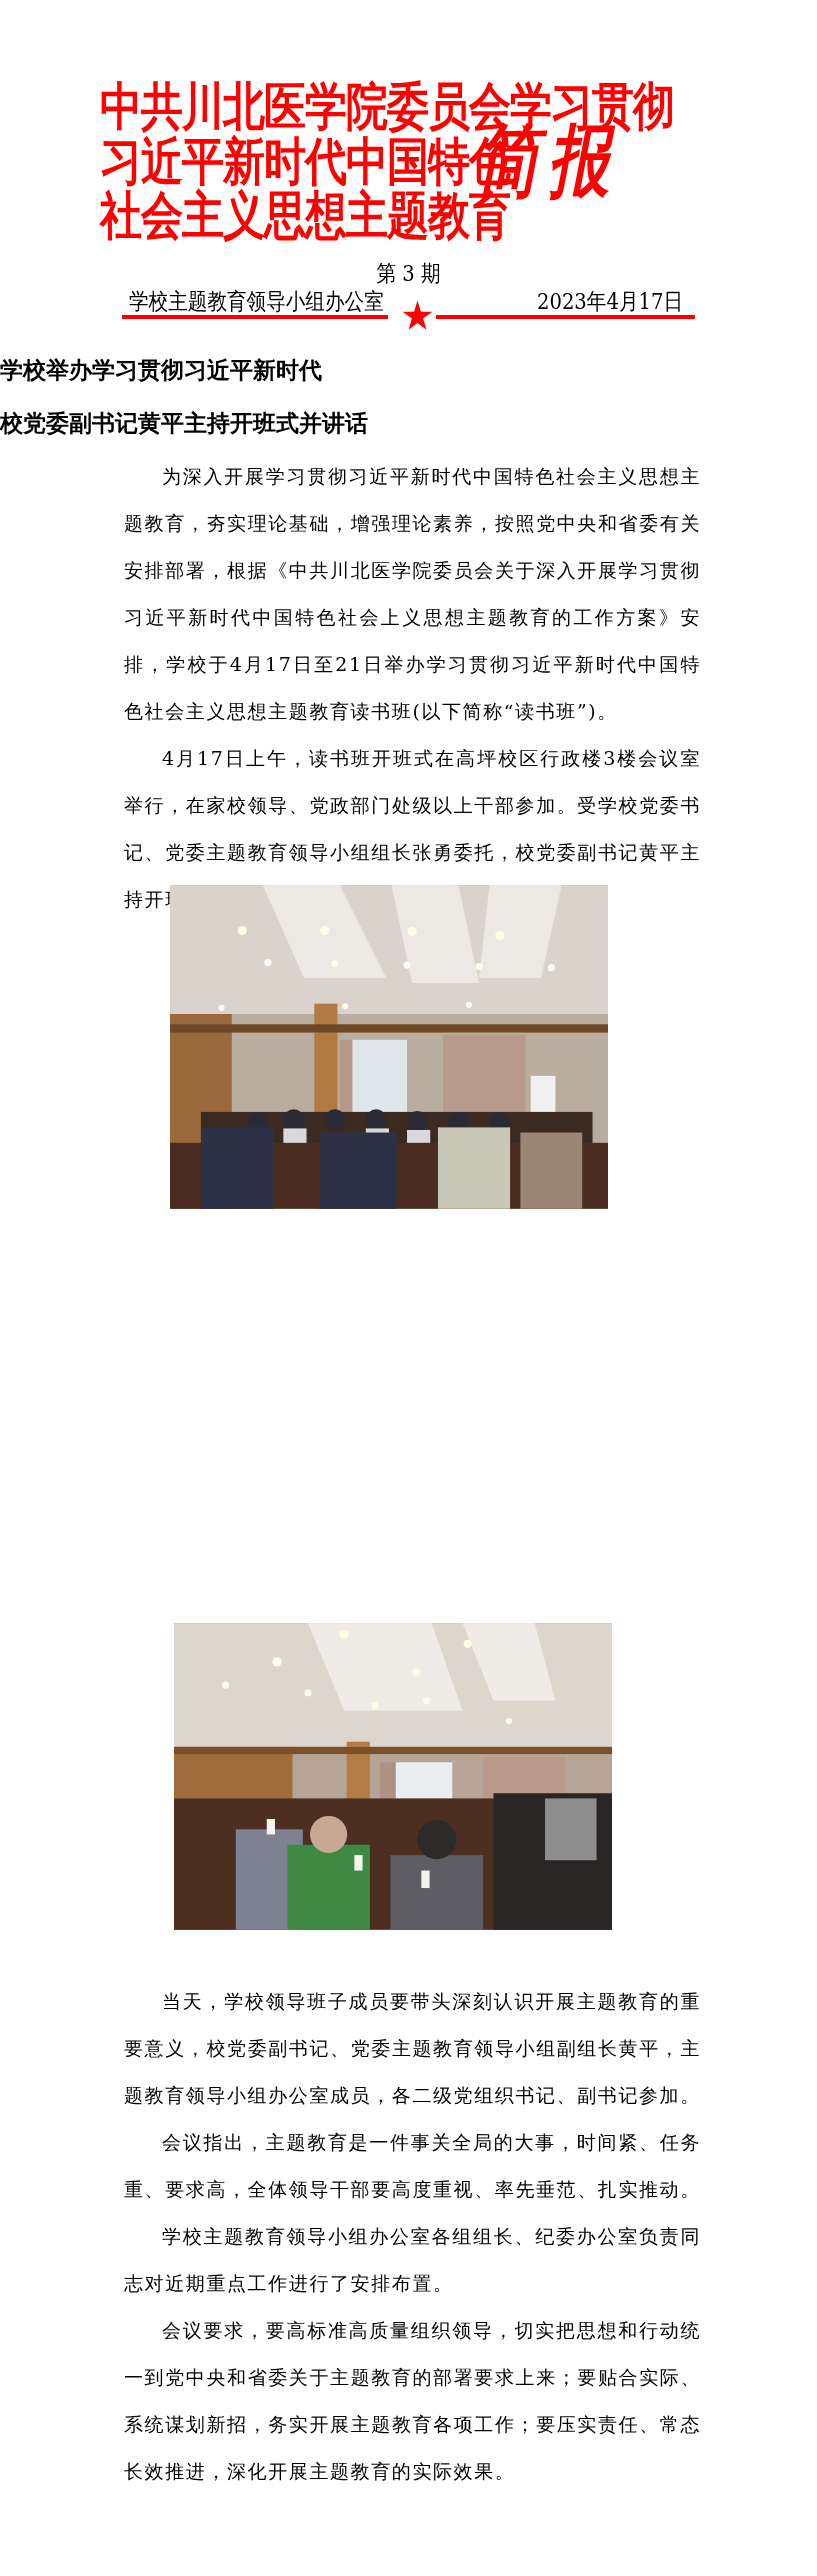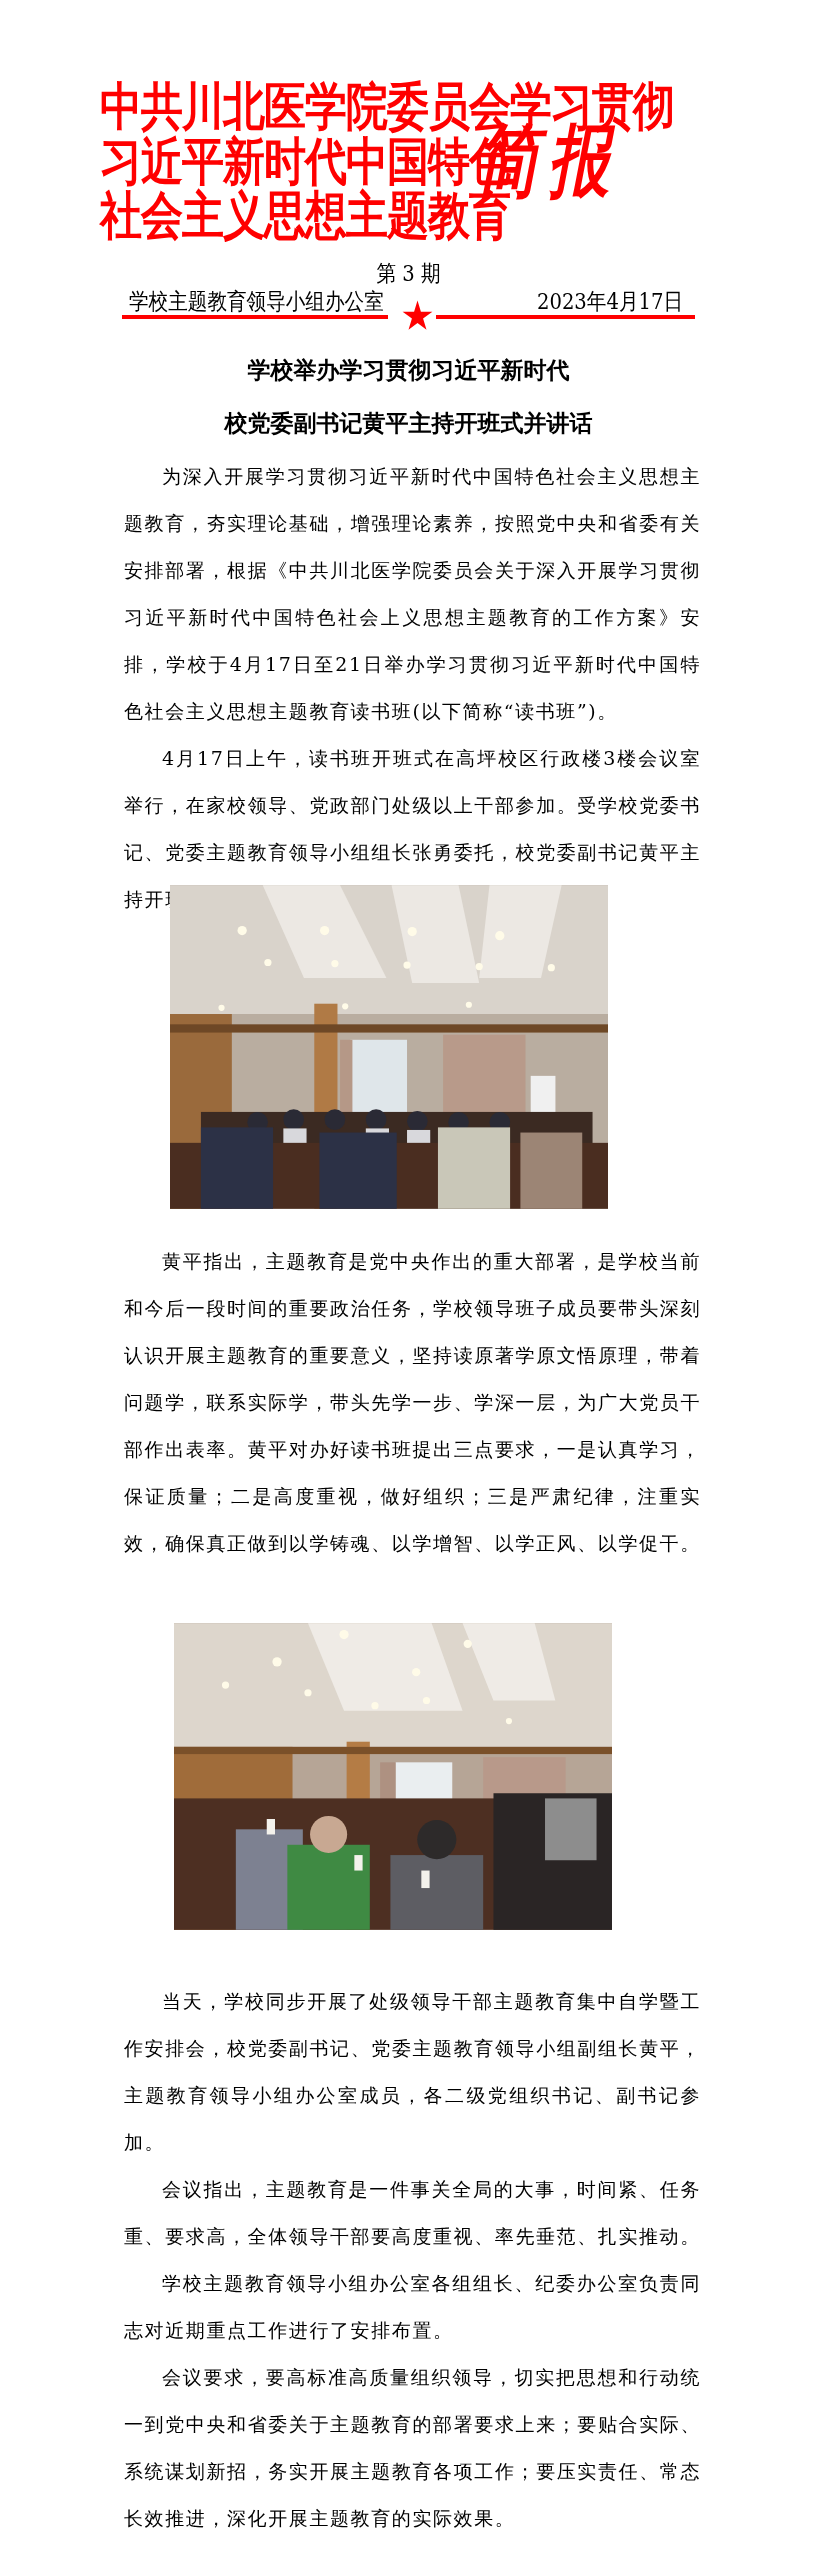--- a/index.html
+++ b/index.html
@@ -9,21 +9,21 @@
   .hdr-line { left:100px; color:#ff0000; font-family:"DejaVu Sans","Liberation Sans",sans-serif;
               font-weight:bold; font-size:42px; line-height:49px; letter-spacing:-1px;
               transform:scaleY(1.22); transform-origin:left top; white-space:nowrap; }
   .brief { left:479px; top:108px; color:#ff0000; font-family:"DejaVu Serif","Liberation Serif",serif;
            font-weight:bold; font-size:61px; letter-spacing:10.3px; transform:scaleY(1.3);
            transform-origin:left top; white-space:nowrap; font-style:italic; }
   .meta-row { left:129px; right:134px; top:286px; font-size:19.6px; display:flex;
               justify-content:space-between; transform:scaleY(1.15); transform-origin:left top; }
   .redline { height:3.6px; background:#ff0000; top:315px; }
   .star { top:300px; left:402px; width:31px; height:31px; }
-  .art-title { left:0; width:817px; text-align:center; font-family:"DejaVu Sans","Liberation Sans",sans-serif;
+  .art-title { left:0; width:817px; font-family:"DejaVu Sans","Liberation Sans",sans-serif;
                font-weight:bold; font-size:23px; white-space:nowrap; }
   .body-text { left:124px; width:577px; top:466px; font-size:19px; line-height:47px;
                letter-spacing:1.6px; text-align:justify; }
   .body-text p { margin:0; text-indent:2em; }
   .photo { overflow:hidden; }
 </style>
 </head>
 <body>
 
 <div class="abs hdr-line" style="top:76px;">中共川北医学院委员会学习贯彻</div>
@@ -99,21 +99,20 @@
       </g>
     <rect x="0" y="500" width="850" height="128" fill="#4a2d20"></rect>
     <rect x="60" y="470" width="140" height="158" fill="#2c3146"></rect>
     <rect x="290" y="480" width="150" height="148" fill="#2c3146"></rect>
     <rect x="520" y="470" width="140" height="158" fill="#c9c7b8"></rect>
     <rect x="680" y="480" width="120" height="148" fill="#9c8575"></rect>
   </svg>
 </div>
 
 <div class="abs body-text" style="top:1238px;">
-  <p>黄平指出，主题教育是党中央作出的重大部署，是学校当前和今后一段时间的重要政治任务，学校领导班子成员要带头深刻认识开展主题教育的重要意义，坚持读原著学原文悟原理，带着问题学，联系实际学，带头先学一步、学深一层，为广大党员干部作出表率。黄平对办好读书班提出三点要求，一是认真学习，保证质量；二是高度重视，做好组织；三是严肃纪律，注重实效，确保真正做到以学铸魂、以学增智、以学正风、以学促干。</p>
 </div>
 
 <div class="abs photo" style="left:174px;top:1623px;width:438px;height:307px;">
   <svg width="438" height="307" viewBox="0 0 850 595">
     <rect width="850" height="595" fill="#b6a596"></rect>
     <polygon points="0,0 850,0 850,240 0,240" fill="#ddd6cc"></polygon>
     <polygon points="260,0 500,0 560,170 330,170" fill="#efebe6"></polygon>
     <polygon points="560,0 700,0 740,150 620,150" fill="#efebe6"></polygon>
     <g fill="#fffbe8">
       <circle cx="200" cy="75" r="9"></circle>
@@ -142,19 +141,19 @@
     <rect x="720" y="340" width="100" height="120" fill="#8d8d8d"></rect>
     <g fill="#f4f2ec">
         <rect x="180" y="380" width="16" height="30"></rect>
         <rect x="350" y="450" width="16" height="30"></rect>
         <rect x="480" y="480" width="16" height="34"></rect>
       </g>
   </svg>
 </div>
 
 <div class="abs body-text" style="top:1978px;">
-  <p>当天，学校同步开展了处级领导干部主题教育集中自学暨工作安排会，校党委副书记、党委主题教育领导小组副组长黄平，主题教育领导小组办公室成员，各二级党组织书记、副书记参加。</p>
+  <p>当天，学校领导班子成员要带头深刻认识开展主题教育的重要意义，校党委副书记、党委主题教育领导小组副组长黄平，主题教育领导小组办公室成员，各二级党组织书记、副书记参加。</p>
   <p>会议指出，主题教育是一件事关全局的大事，时间紧、任务重、要求高，全体领导干部要高度重视、率先垂范、扎实推动。</p>
   <p>学校主题教育领导小组办公室各组组长、纪委办公室负责同志对近期重点工作进行了安排布置。</p>
   <p>会议要求，要高标准高质量组织领导，切实把思想和行动统一到党中央和省委关于主题教育的部署要求上来；要贴合实际、系统谋划新招，务实开展主题教育各项工作；要压实责任、常态长效推进，深化开展主题教育的实际效果。</p>
 
 </div>
 
 
 </body></html>

